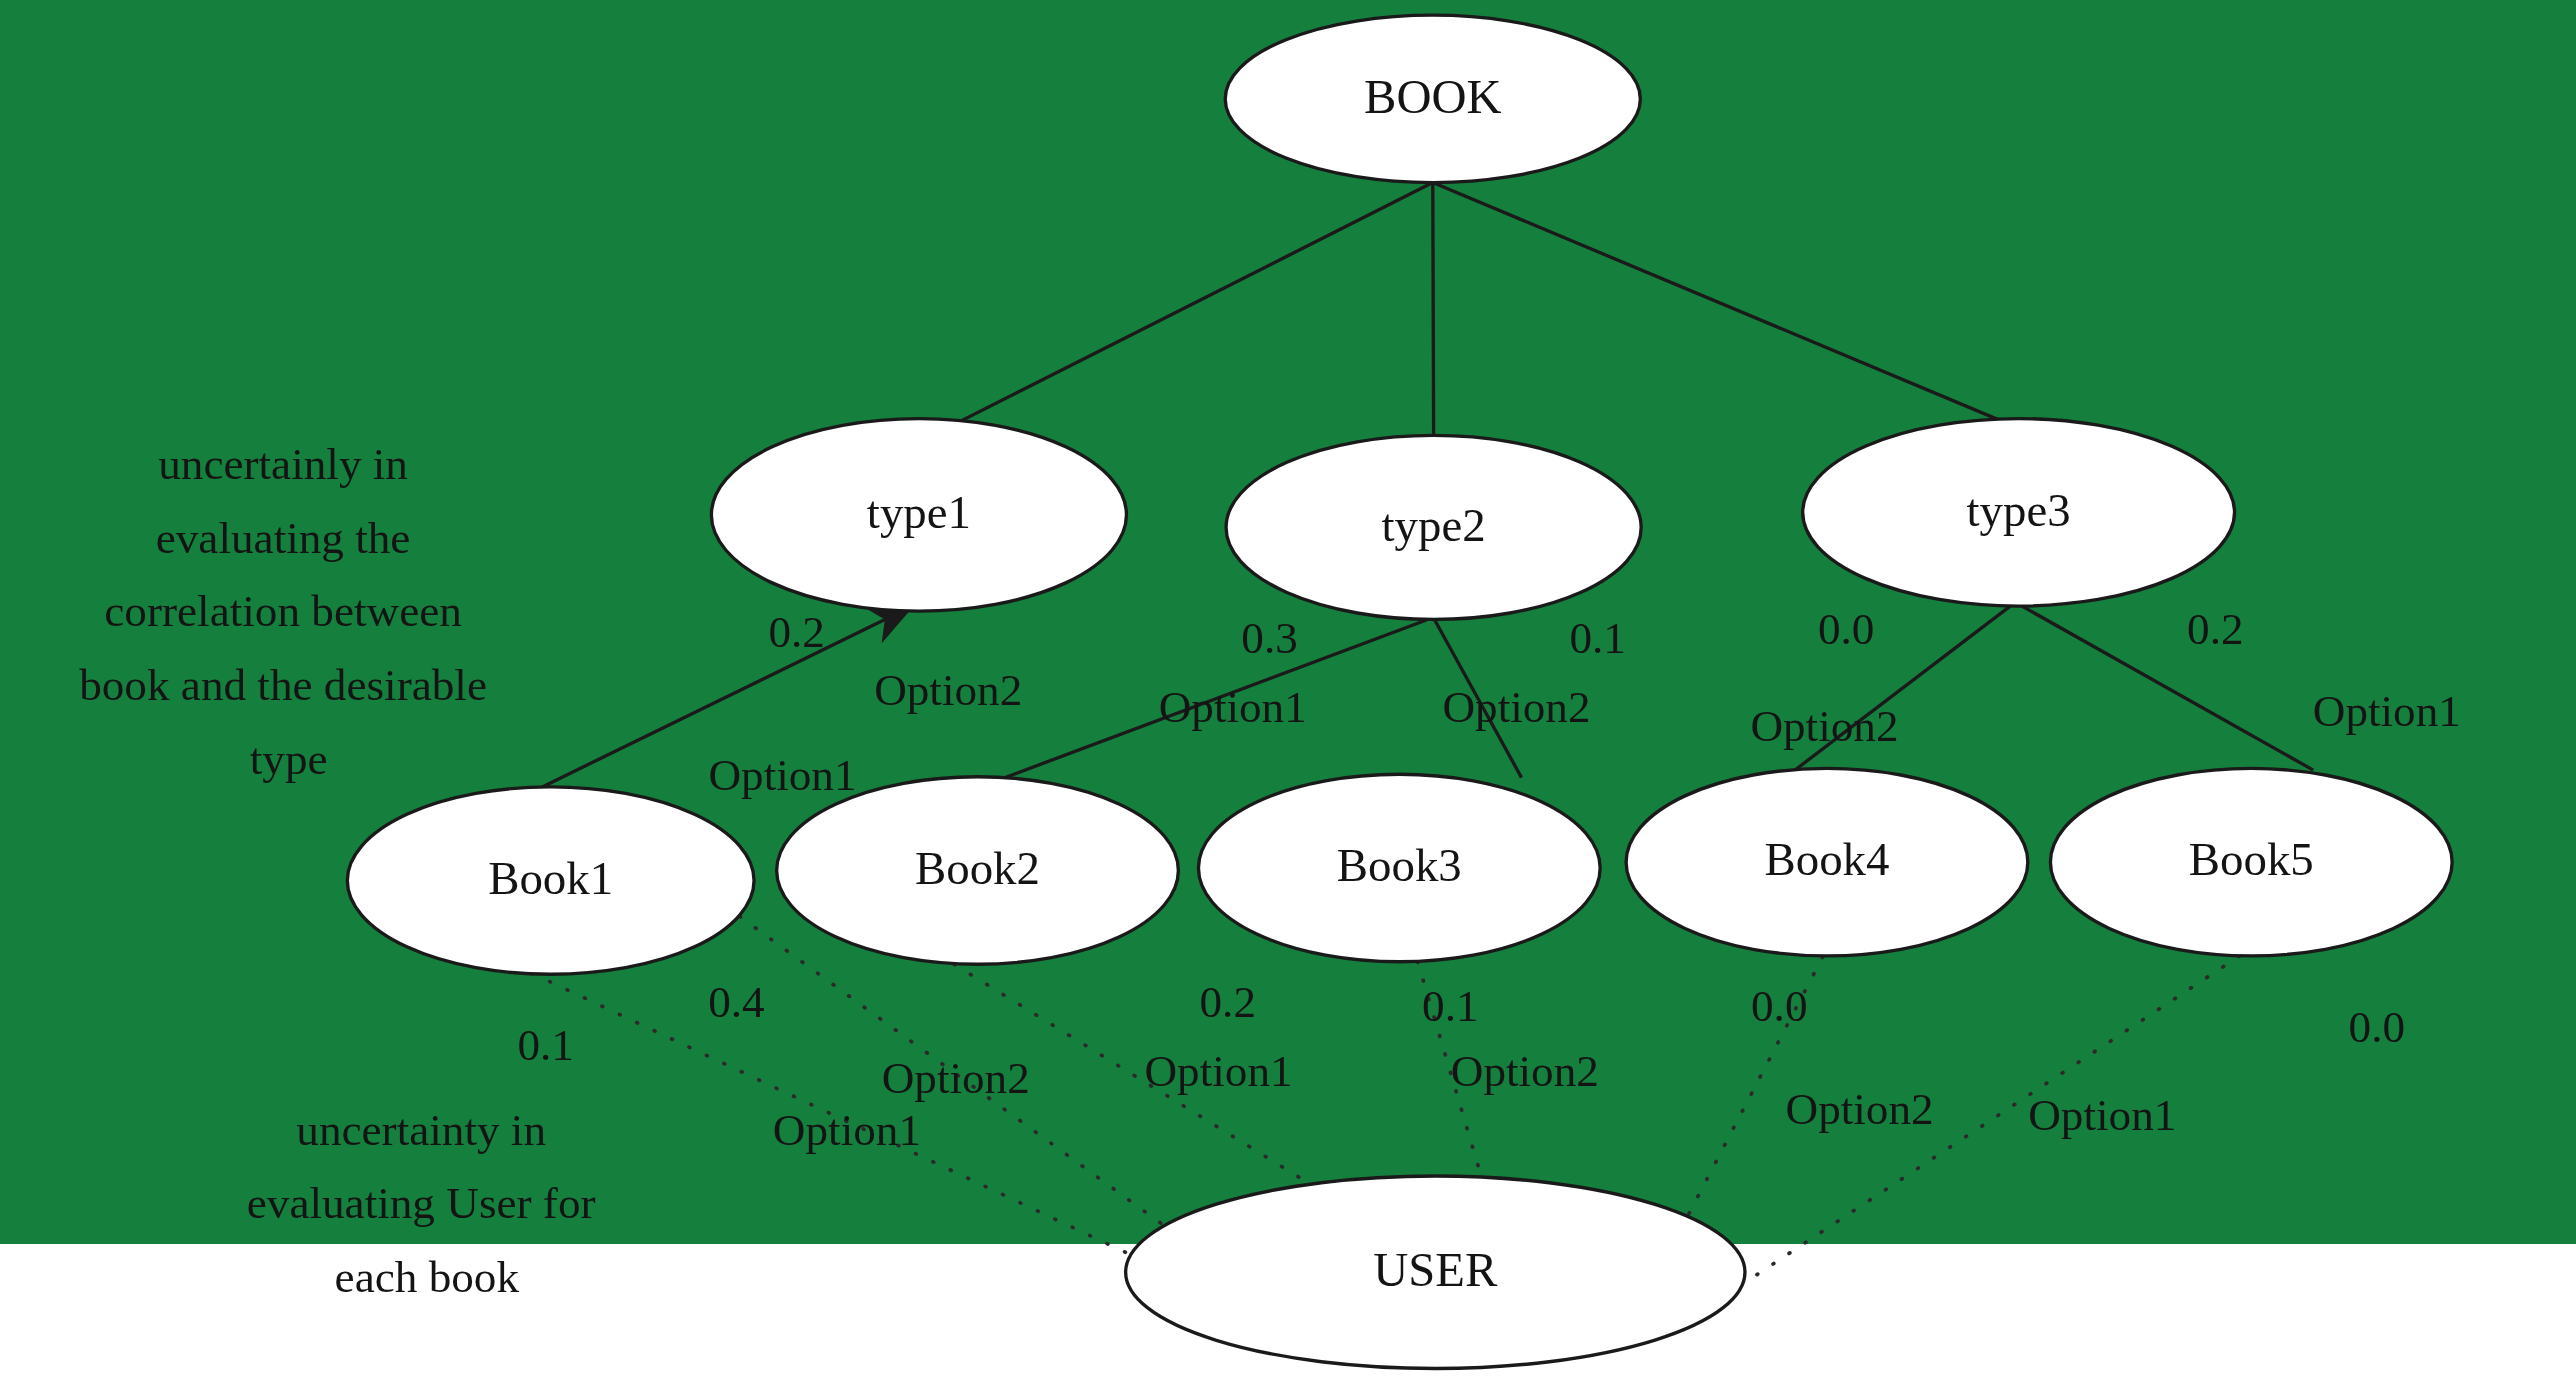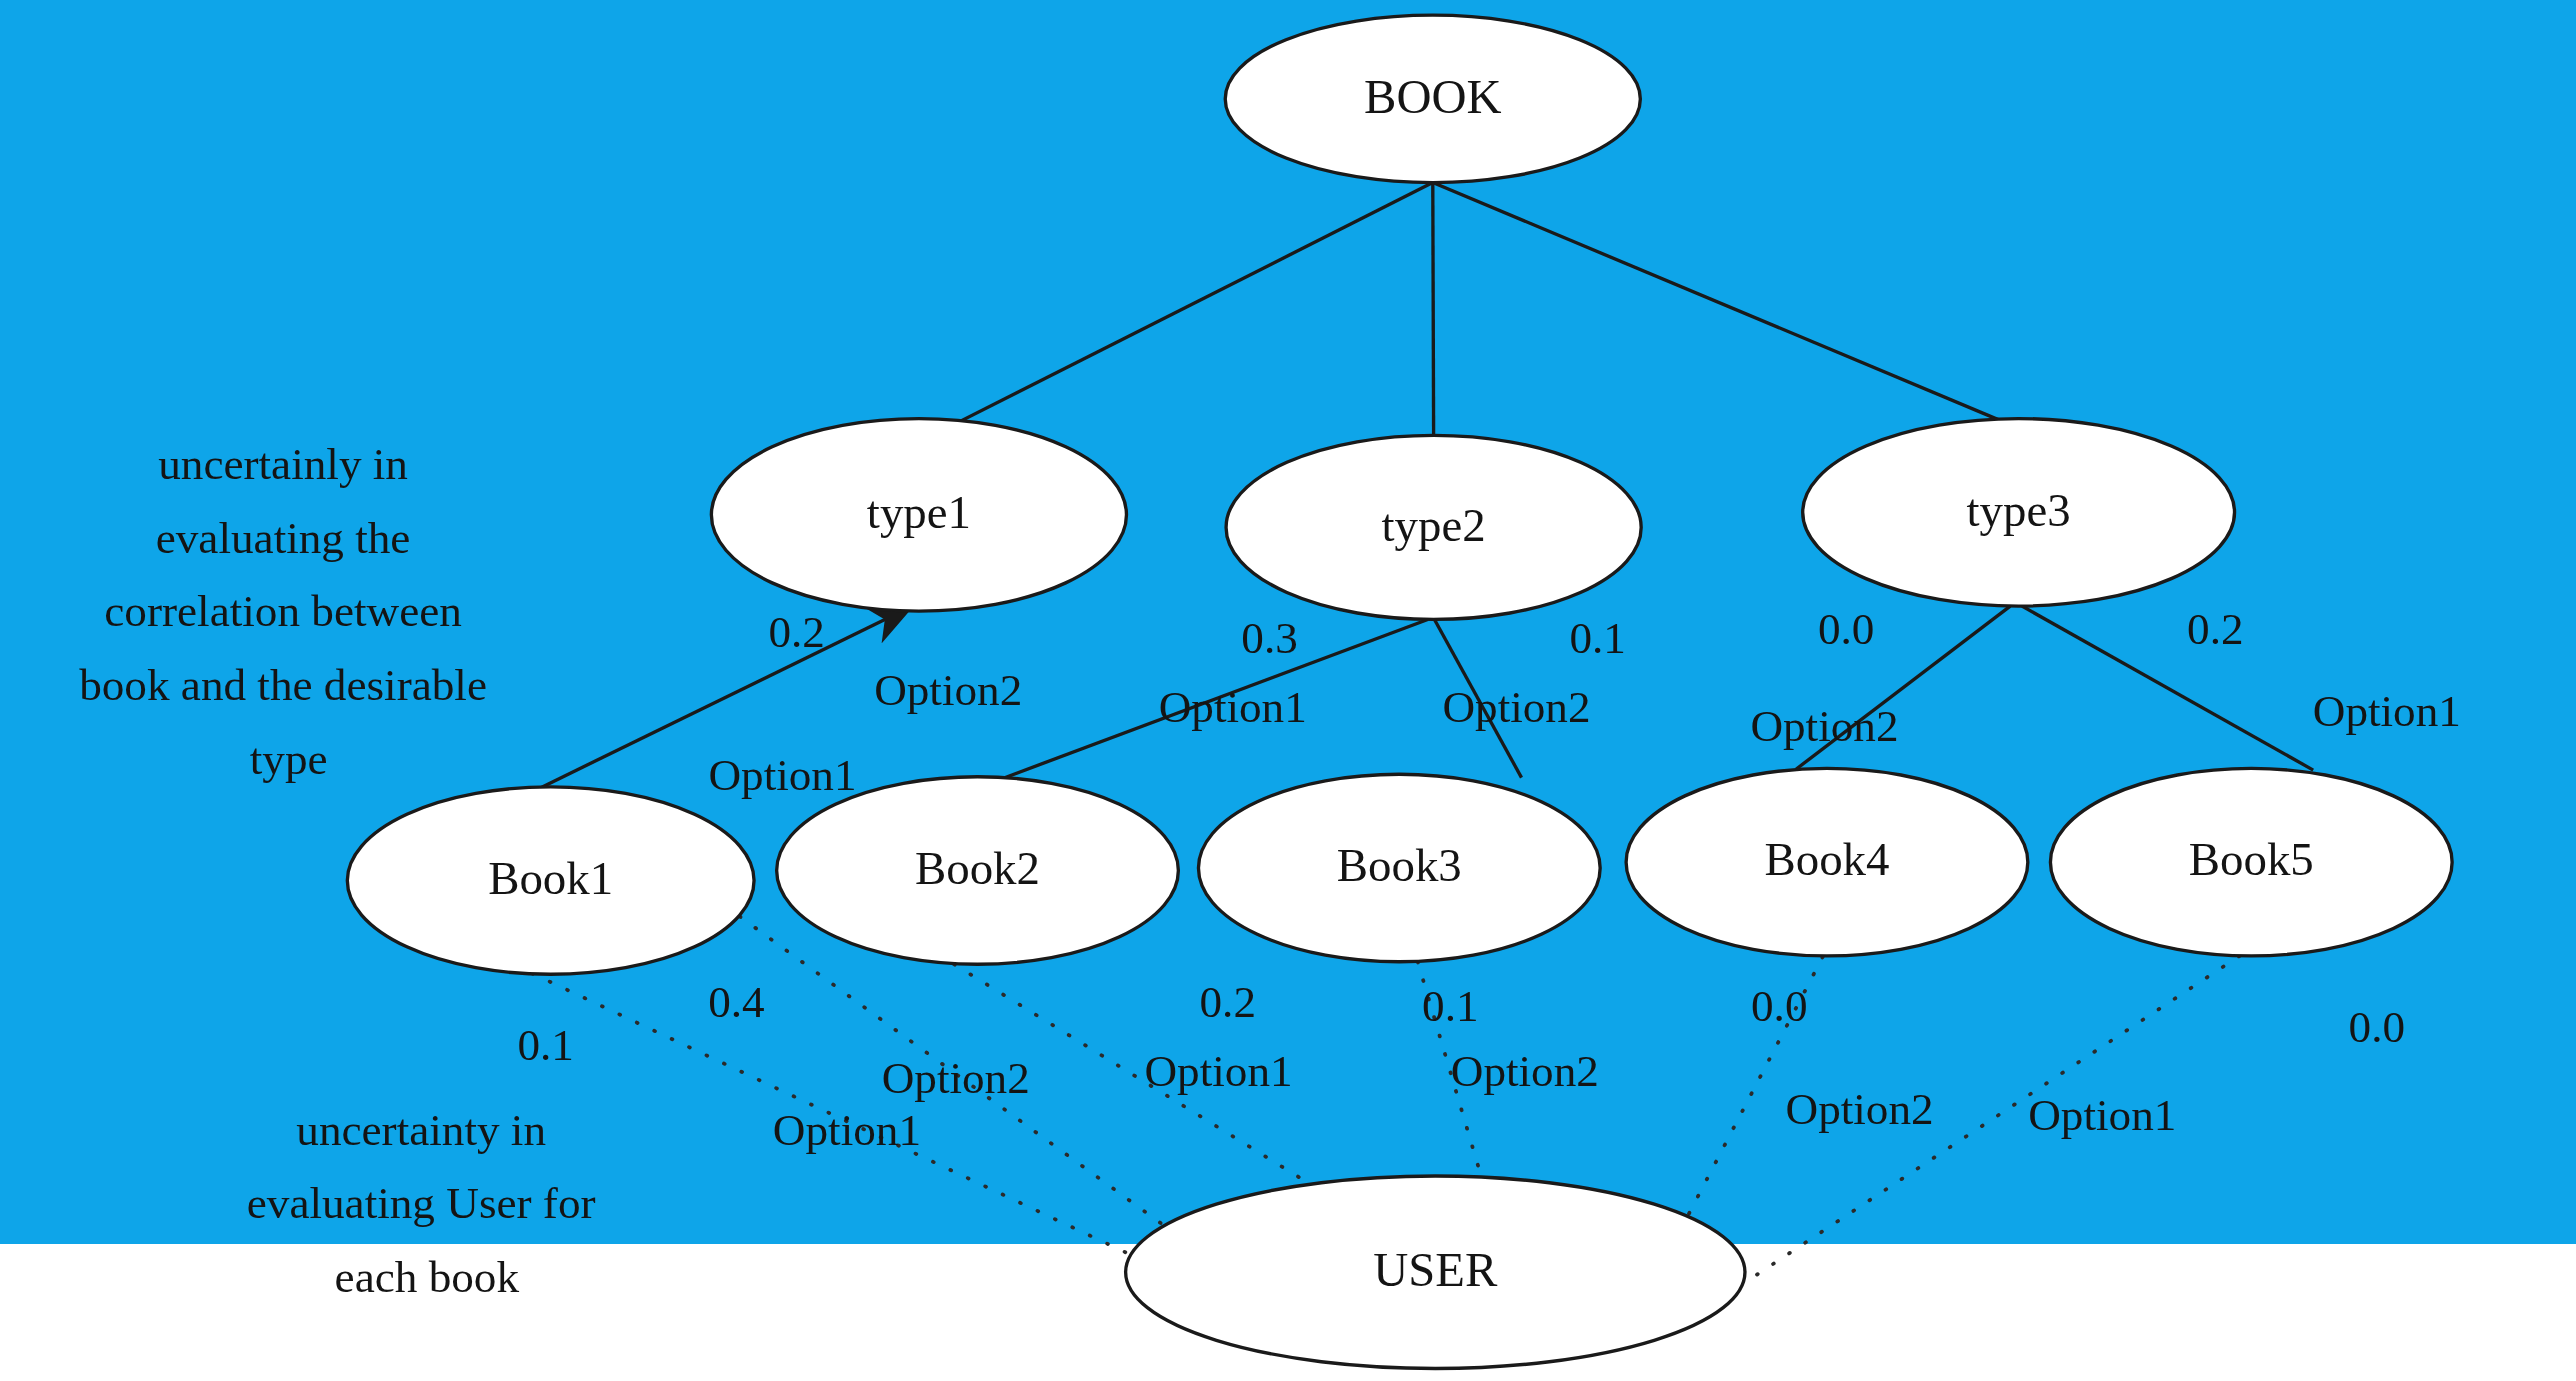--- a/index.html
+++ b/index.html
@@ -11,21 +11,21 @@
   body {
     width: 2576px;
     height: 1382px;
     overflow: hidden;
     font-family: "Liberation Serif", "DejaVu Serif", serif;
   }
   #diagram-root {
     position: relative;
     width: 2576px;
     height: 1244px;
-    background: #0ea5e9;
+    background: #15803d;
   }
   svg#graph {
     display: block;
     width: 2576px;
     height: 1382px;
   }
   .node-ellipse {
     fill: #ffffff;
     stroke: #1a1a1a;
     stroke-width: 4;

